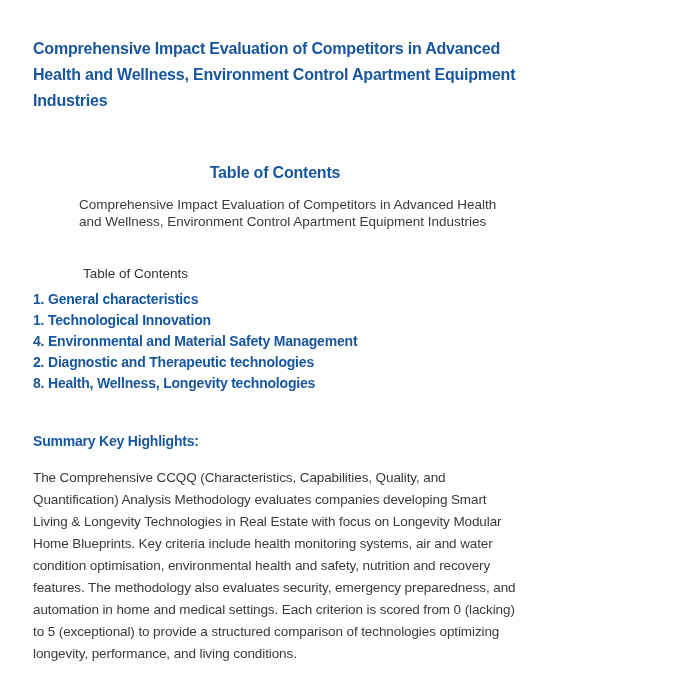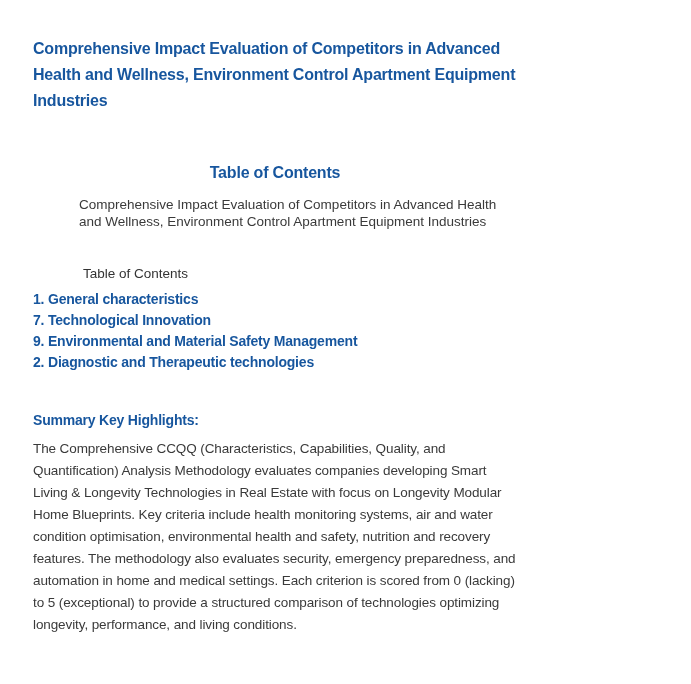--- a/index.html
+++ b/index.html
@@ -67,21 +67,21 @@
   }
   .summary-heading {
     margin: 37px 0 0 0;
     font-size: 14px;
     line-height: 20px;
     font-weight: bold;
     letter-spacing: -0.2px;
     color: var(--blue, #17569E);
   }
   .summary-body {
-    margin: 8px 0 0 0;
+    margin: 16px 0 0 0;
     max-width: 621px;
     font-size: 13.5px;
     line-height: 22px;
     letter-spacing: -0.1px;
     color: #3a3a3a;
   }
 </style>
 </head>
 <body>
 
@@ -90,22 +90,23 @@
   <h1 class="doc-title">Comprehensive Impact Evaluation of Competitors in Advanced Health and Wellness, Environment Control Apartment Equipment Industries</h1>
 
   <h2 class="toc-heading">Table of Contents</h2>
 
   <p class="toc-echo">Comprehensive Impact Evaluation of Competitors in Advanced Health and Wellness, Environment Control Apartment Equipment Industries</p>
 
   <p class="toc-label">Table of Contents</p>
 
   <ul class="toc-list">
     <li>1. General characteristics</li>
-    <li>7. Technological Innovation</li>
-    <li>9. Environmental and Material Safety Management</li>
+    <li>1. Technological Innovation</li>
+    <li>4. Environmental and Material Safety Management</li>
     <li>2. Diagnostic and Therapeutic technologies</li>
+    <li>8. Health, Wellness, Longevity technologies</li>
   </ul>
 
   <h2 class="summary-heading">Summary Key Highlights:</h2>
 
   <p class="summary-body">The Comprehensive CCQQ (Characteristics, Capabilities, Quality, and Quantification) Analysis Methodology evaluates companies developing Smart Living &amp; Longevity Technologies in Real Estate with focus on Longevity Modular Home Blueprints. Key criteria include health monitoring systems, air and water condition optimisation, environmental health and safety, nutrition and recovery features. The methodology also evaluates security, emergency preparedness, and automation in home and medical settings. Each criterion is scored from 0 (lacking) to 5 (exceptional) to provide a structured comparison of technologies optimizing longevity, performance, and living conditions.</p>
 
 </div>
 
 </body></html>

